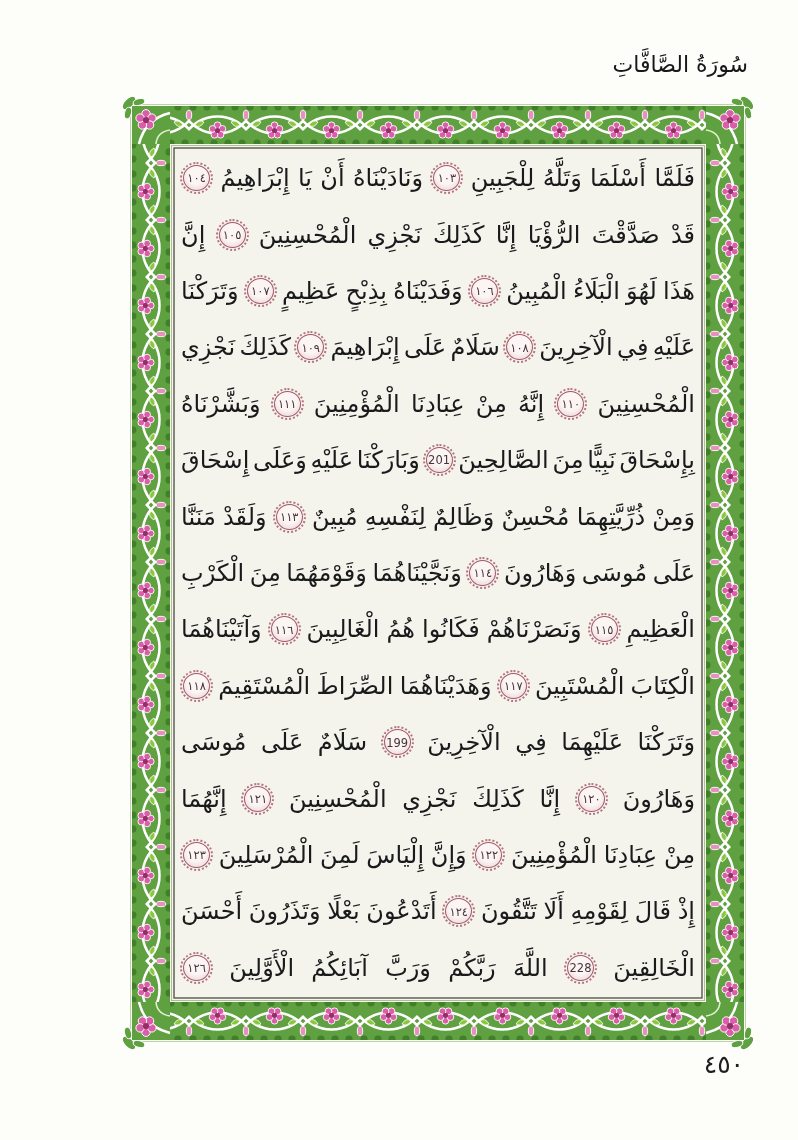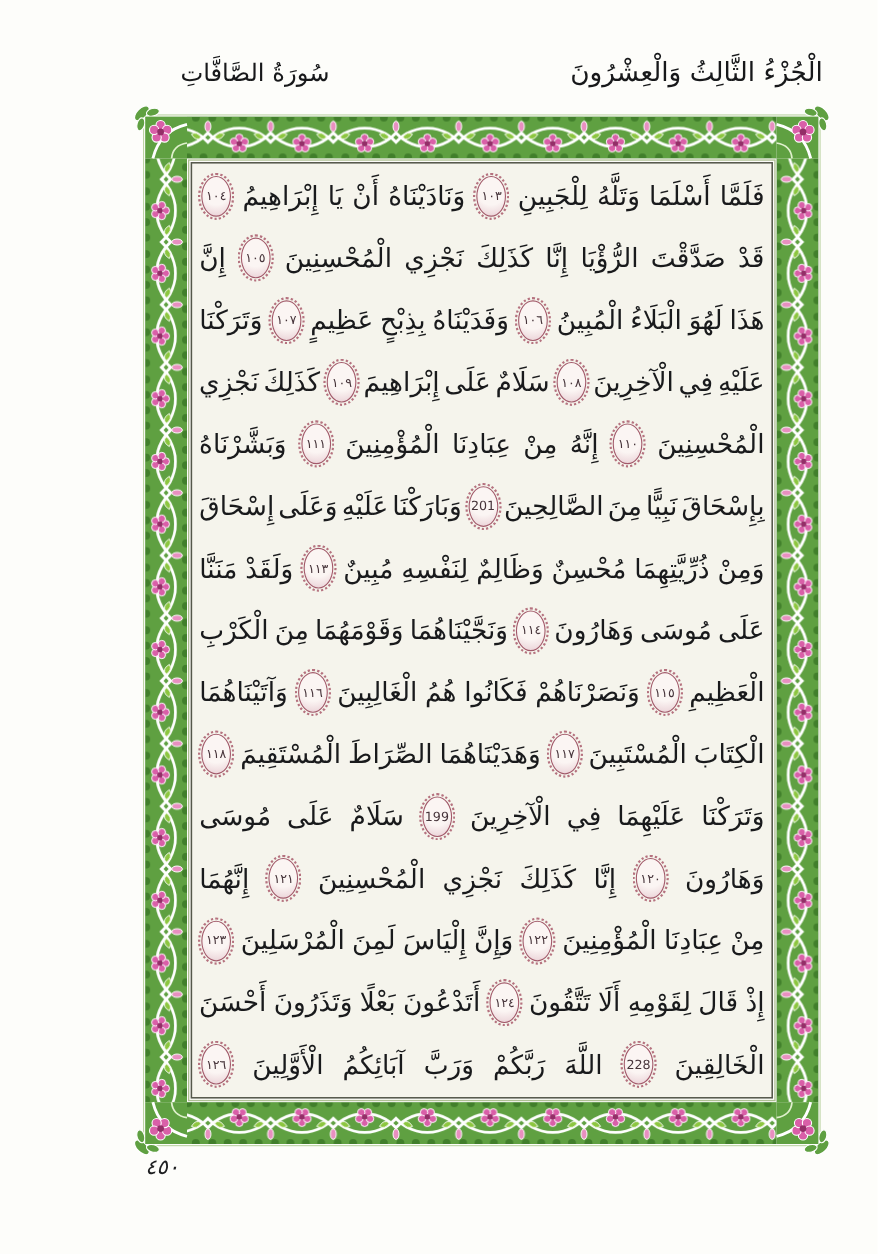--- a/index.html
+++ b/index.html
@@ -16,37 +16,36 @@
   
   .frame-svg{position:absolute;left:132px;top:106px;overflow:visible;}
 
   
   .text-area{position:absolute;left:176px;top:150px;width:524px;height:846px;
     display:flex;flex-direction:column;direction:rtl;}
   .quran-line{flex:1 1 0;display:flex;align-items:center;justify-content:space-between;
     direction:rtl;padding:0 5px;overflow:hidden;}
   .quran-word{font-size:24px;color:#191a1c;white-space:nowrap;line-height:1;}
   .ayah-marker{display:inline-flex;align-items:center;justify-content:center;flex:0 0 auto;
-    width:27px;height:37px;border-radius:50%;
+    width:27px;height:26px;border-radius:50%;
     background:radial-gradient(circle at 50% 38%,#fbf5f3 48%,#efdcdf 80%,#e2c6cb 100%);
     border:1.6px solid #a2596a;outline:2px dotted #b5727f;outline-offset:1px;
     box-sizing:border-box;margin:0 2px;}
   .ayah-num{font-size:11.5px;color:#46343a;line-height:1;transform:translateY(0.5px);}
 
   
-  .page-number{position:absolute;left:132px;top:1050px;width:612px;text-align:left;
-    font-size:19px;color:#1d1e20;font-style:italic;}
+  .page-number{position:absolute;left:132px;top:1050px;width:612px;text-align:right;
+    font-size:25px;color:#1d1e20;}
 </style>
 </head>
 <body>
 
 <div class="page">
 
   <div class="header-row">
-    <span class="header-title juz">الْجُزْءُ الثَّالِثُ وَالْعِشْرُونَ</span>
     <span class="header-title surah">سُورَةُ الصَّافَّاتِ</span>
   </div>
 
   <svg class="frame-svg" width="612" height="934" viewBox="0 0 612 934" aria-hidden="true">
     <defs>
       <pattern id="bandH" width="57" height="38" patternUnits="userSpaceOnUse">
         <rect width="57" height="38" fill="#5fa041"></rect>
         <g fill="#417f2b">
           <circle cx="4" cy="1" r="3.6"></circle>
             <circle cx="18" cy="1" r="3.6"></circle>

